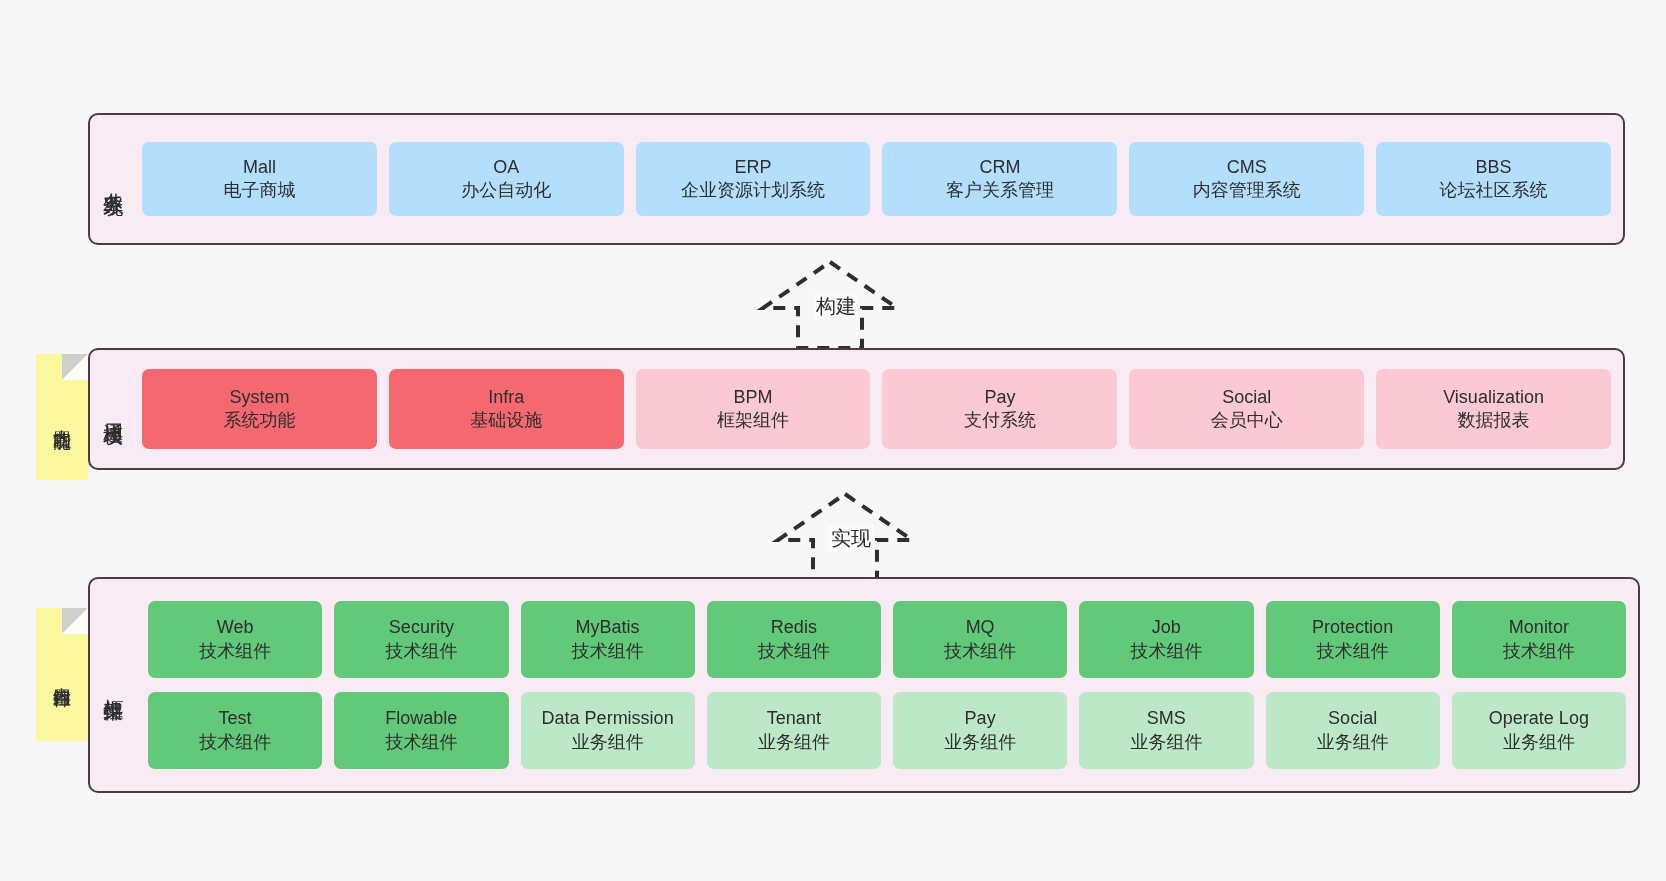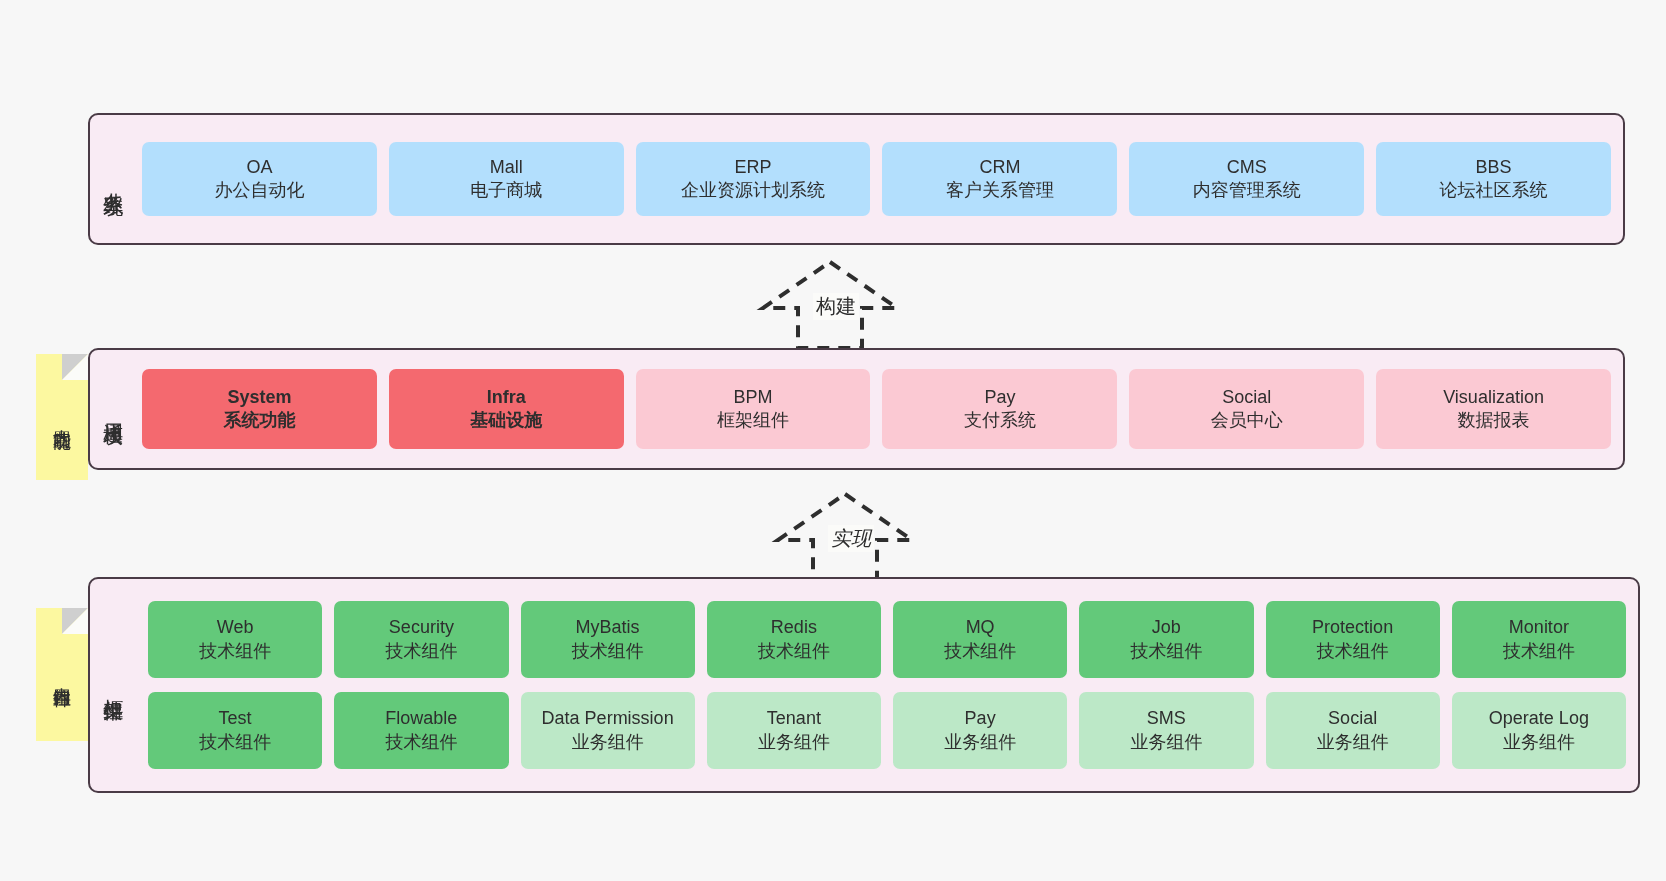--- a/index.html
+++ b/index.html
@@ -76,21 +76,21 @@
     font-size: 18px;
     line-height: 1.28;
     color: #2E2E2E;
     padding: 6px 4px;
   }
   .card .en { display: block; }
   .card .cn { display: block; }
 
   
   .c-blue       { background: #B3DFFD; }
-  .c-red        { background: #F4696F; font-weight: bold; }
+  .c-red        { background: #F4696F; }
   .c-pink       { background: #FBC9D3; }
   .c-green      { background: #63C97A; }
   .c-lightgreen { background: #BCE8C7; }
 
   
   #layer-business {
     left: 88px;
     top: 113px;
     width: 1537px;
     height: 132px;
@@ -169,37 +169,37 @@
     position: absolute;
     font-size: 20px;
     color: #2E2E2E;
     background: #FBFBF9;
     padding: 0 3px;
     white-space: nowrap;
   }
   #arrow-build    { left: 755px; top: 258px; width: 150px; height: 92px; }
   #arrow-build .arrow-label { left: 58px; top: 35px; }
   #arrow-implement{ left: 770px; top: 490px; width: 150px; height: 92px; }
-  #arrow-implement .arrow-label { left: 58px; top: 35px; font-style: italic; }
+  #arrow-implement .arrow-label { left: 58px; top: 35px; }
 </style>
 </head>
 <body>
 
 <div class="canvas">
 
   <div class="layer" id="layer-business">
     <div class="layer-title">业务系统</div>
     <div class="cards">
       <div class="card c-blue">
+        <span class="en">Mall</span>
+        <span class="cn">电子商城</span>
+      </div>
+      <div class="card c-blue">
         <span class="en">OA</span>
         <span class="cn">办公自动化</span>
-      </div>
-      <div class="card c-blue">
-        <span class="en">Mall</span>
-        <span class="cn">电子商城</span>
       </div>
       <div class="card c-blue">
         <span class="en">ERP</span>
         <span class="cn">企业资源计划系统</span>
       </div>
       <div class="card c-blue">
         <span class="en">CRM</span>
         <span class="cn">客户关系管理</span>
       </div>
       <div class="card c-blue">

